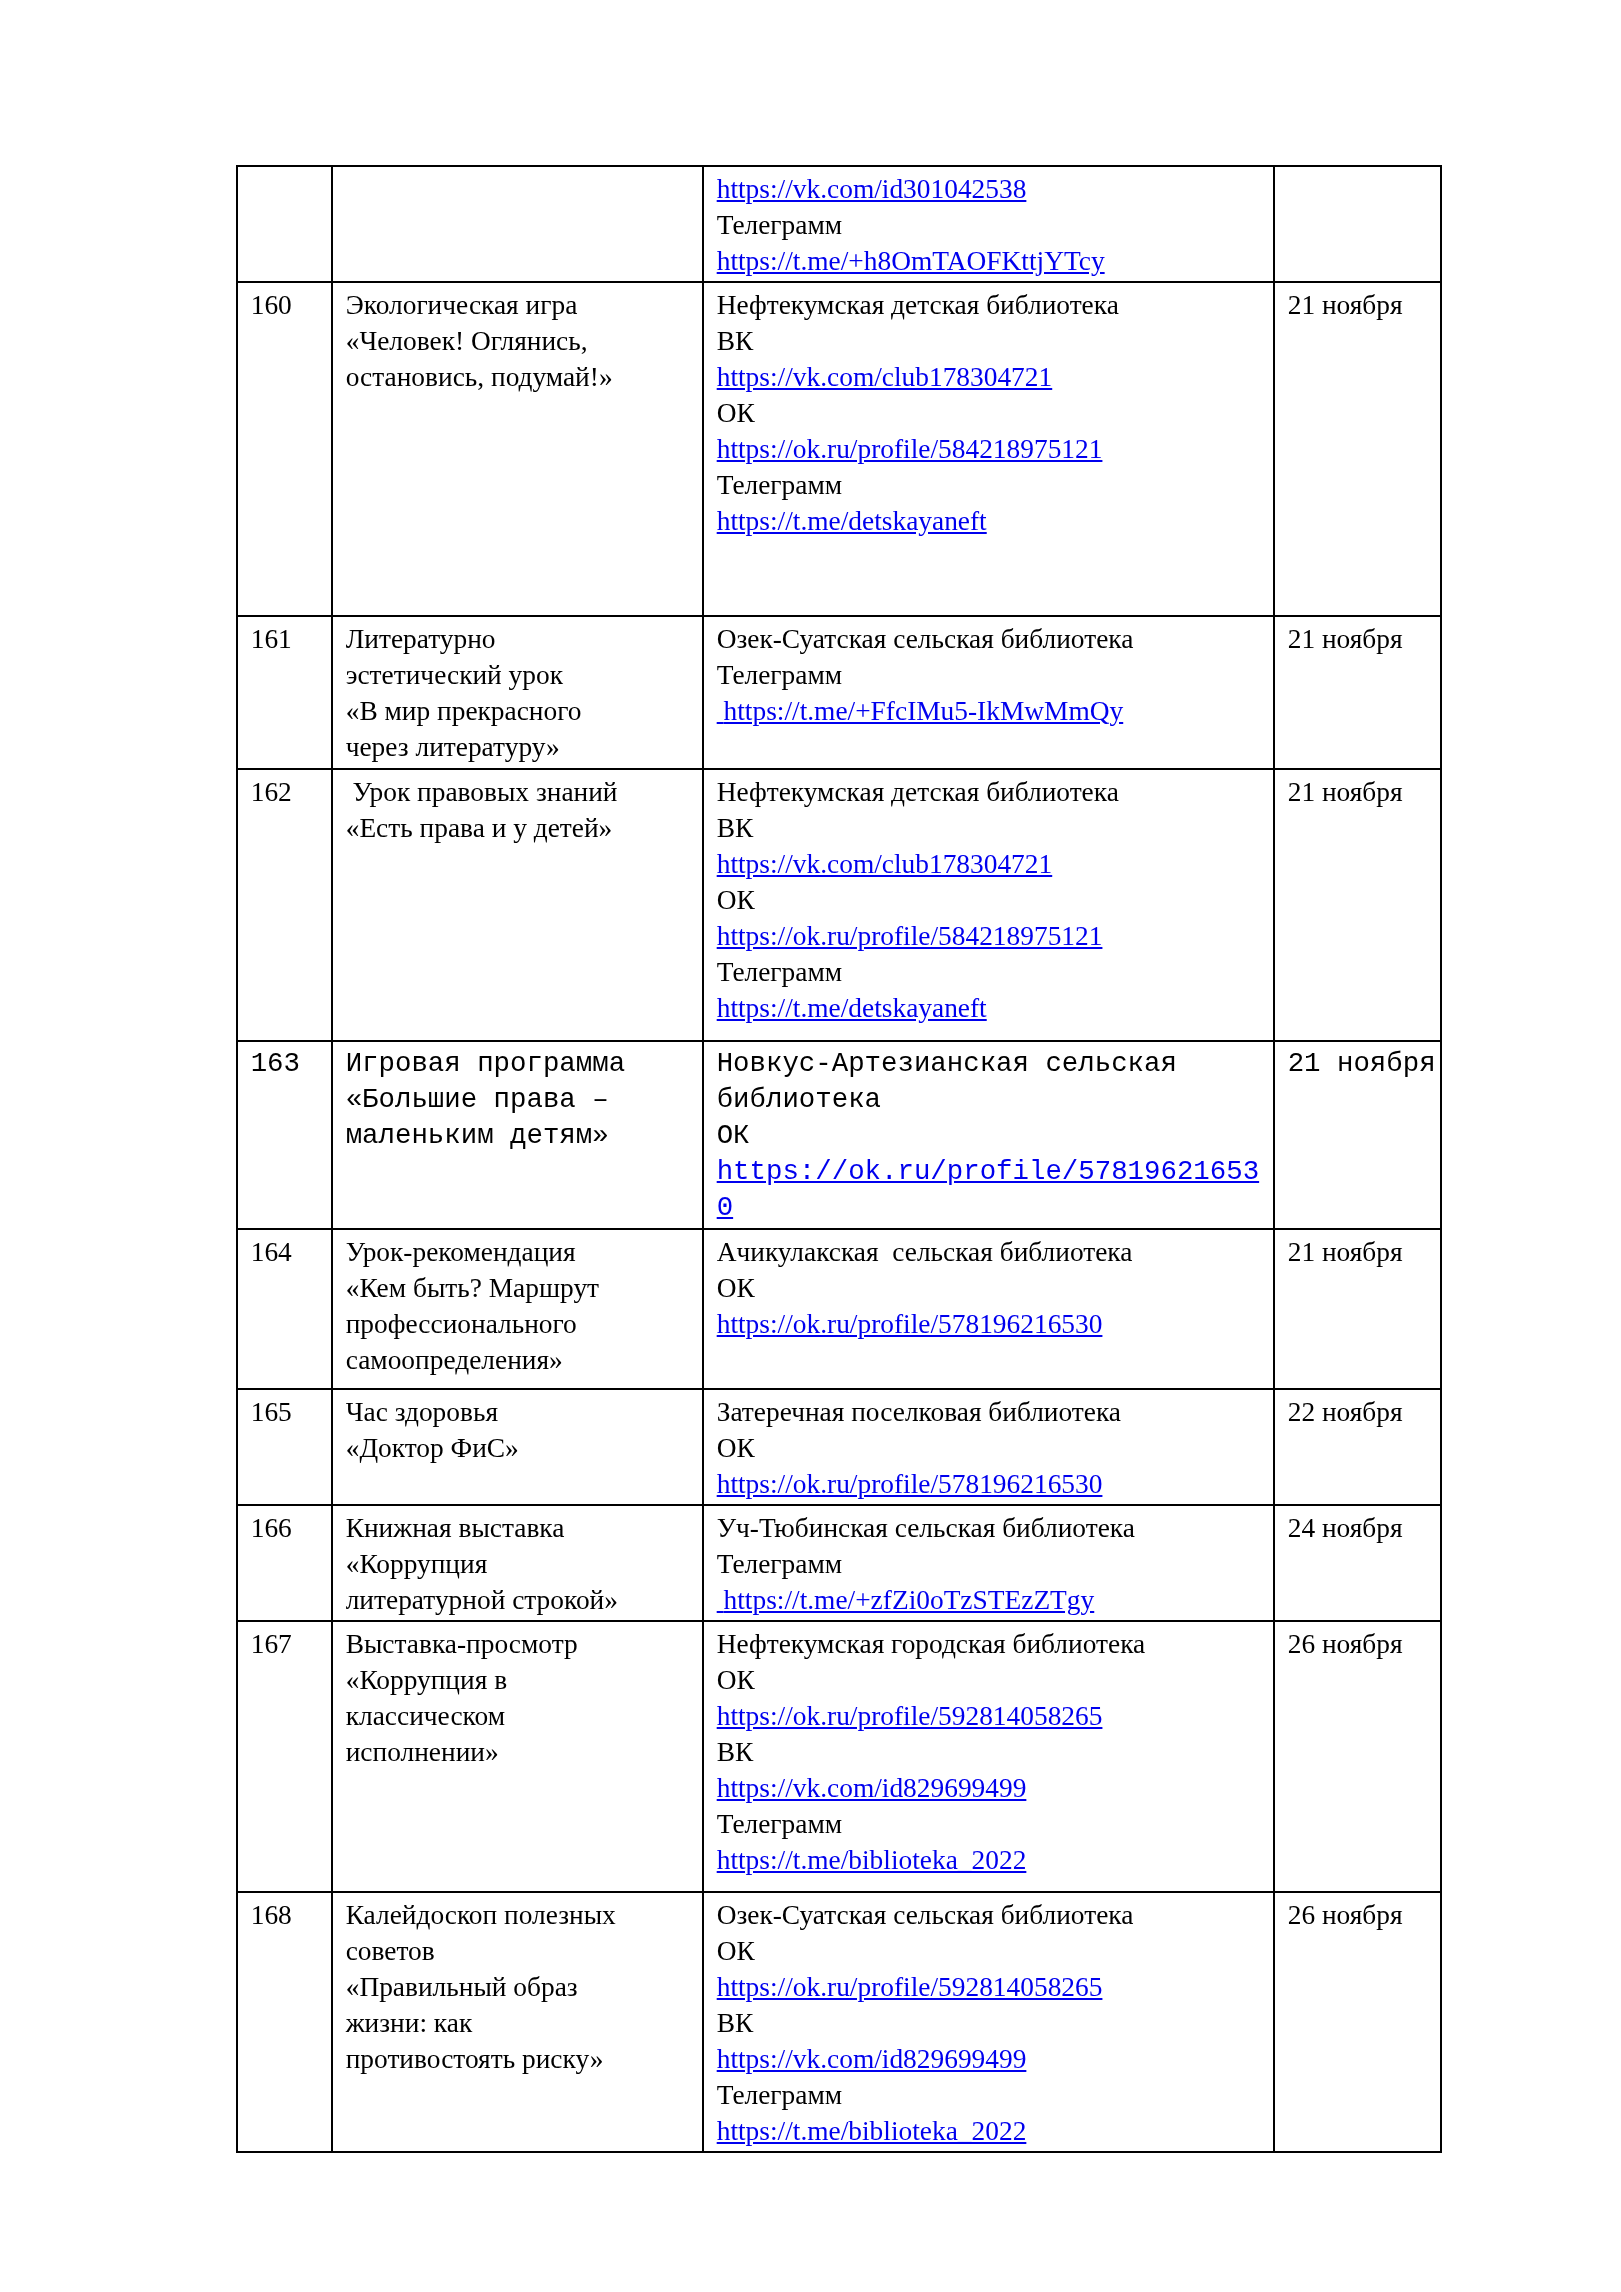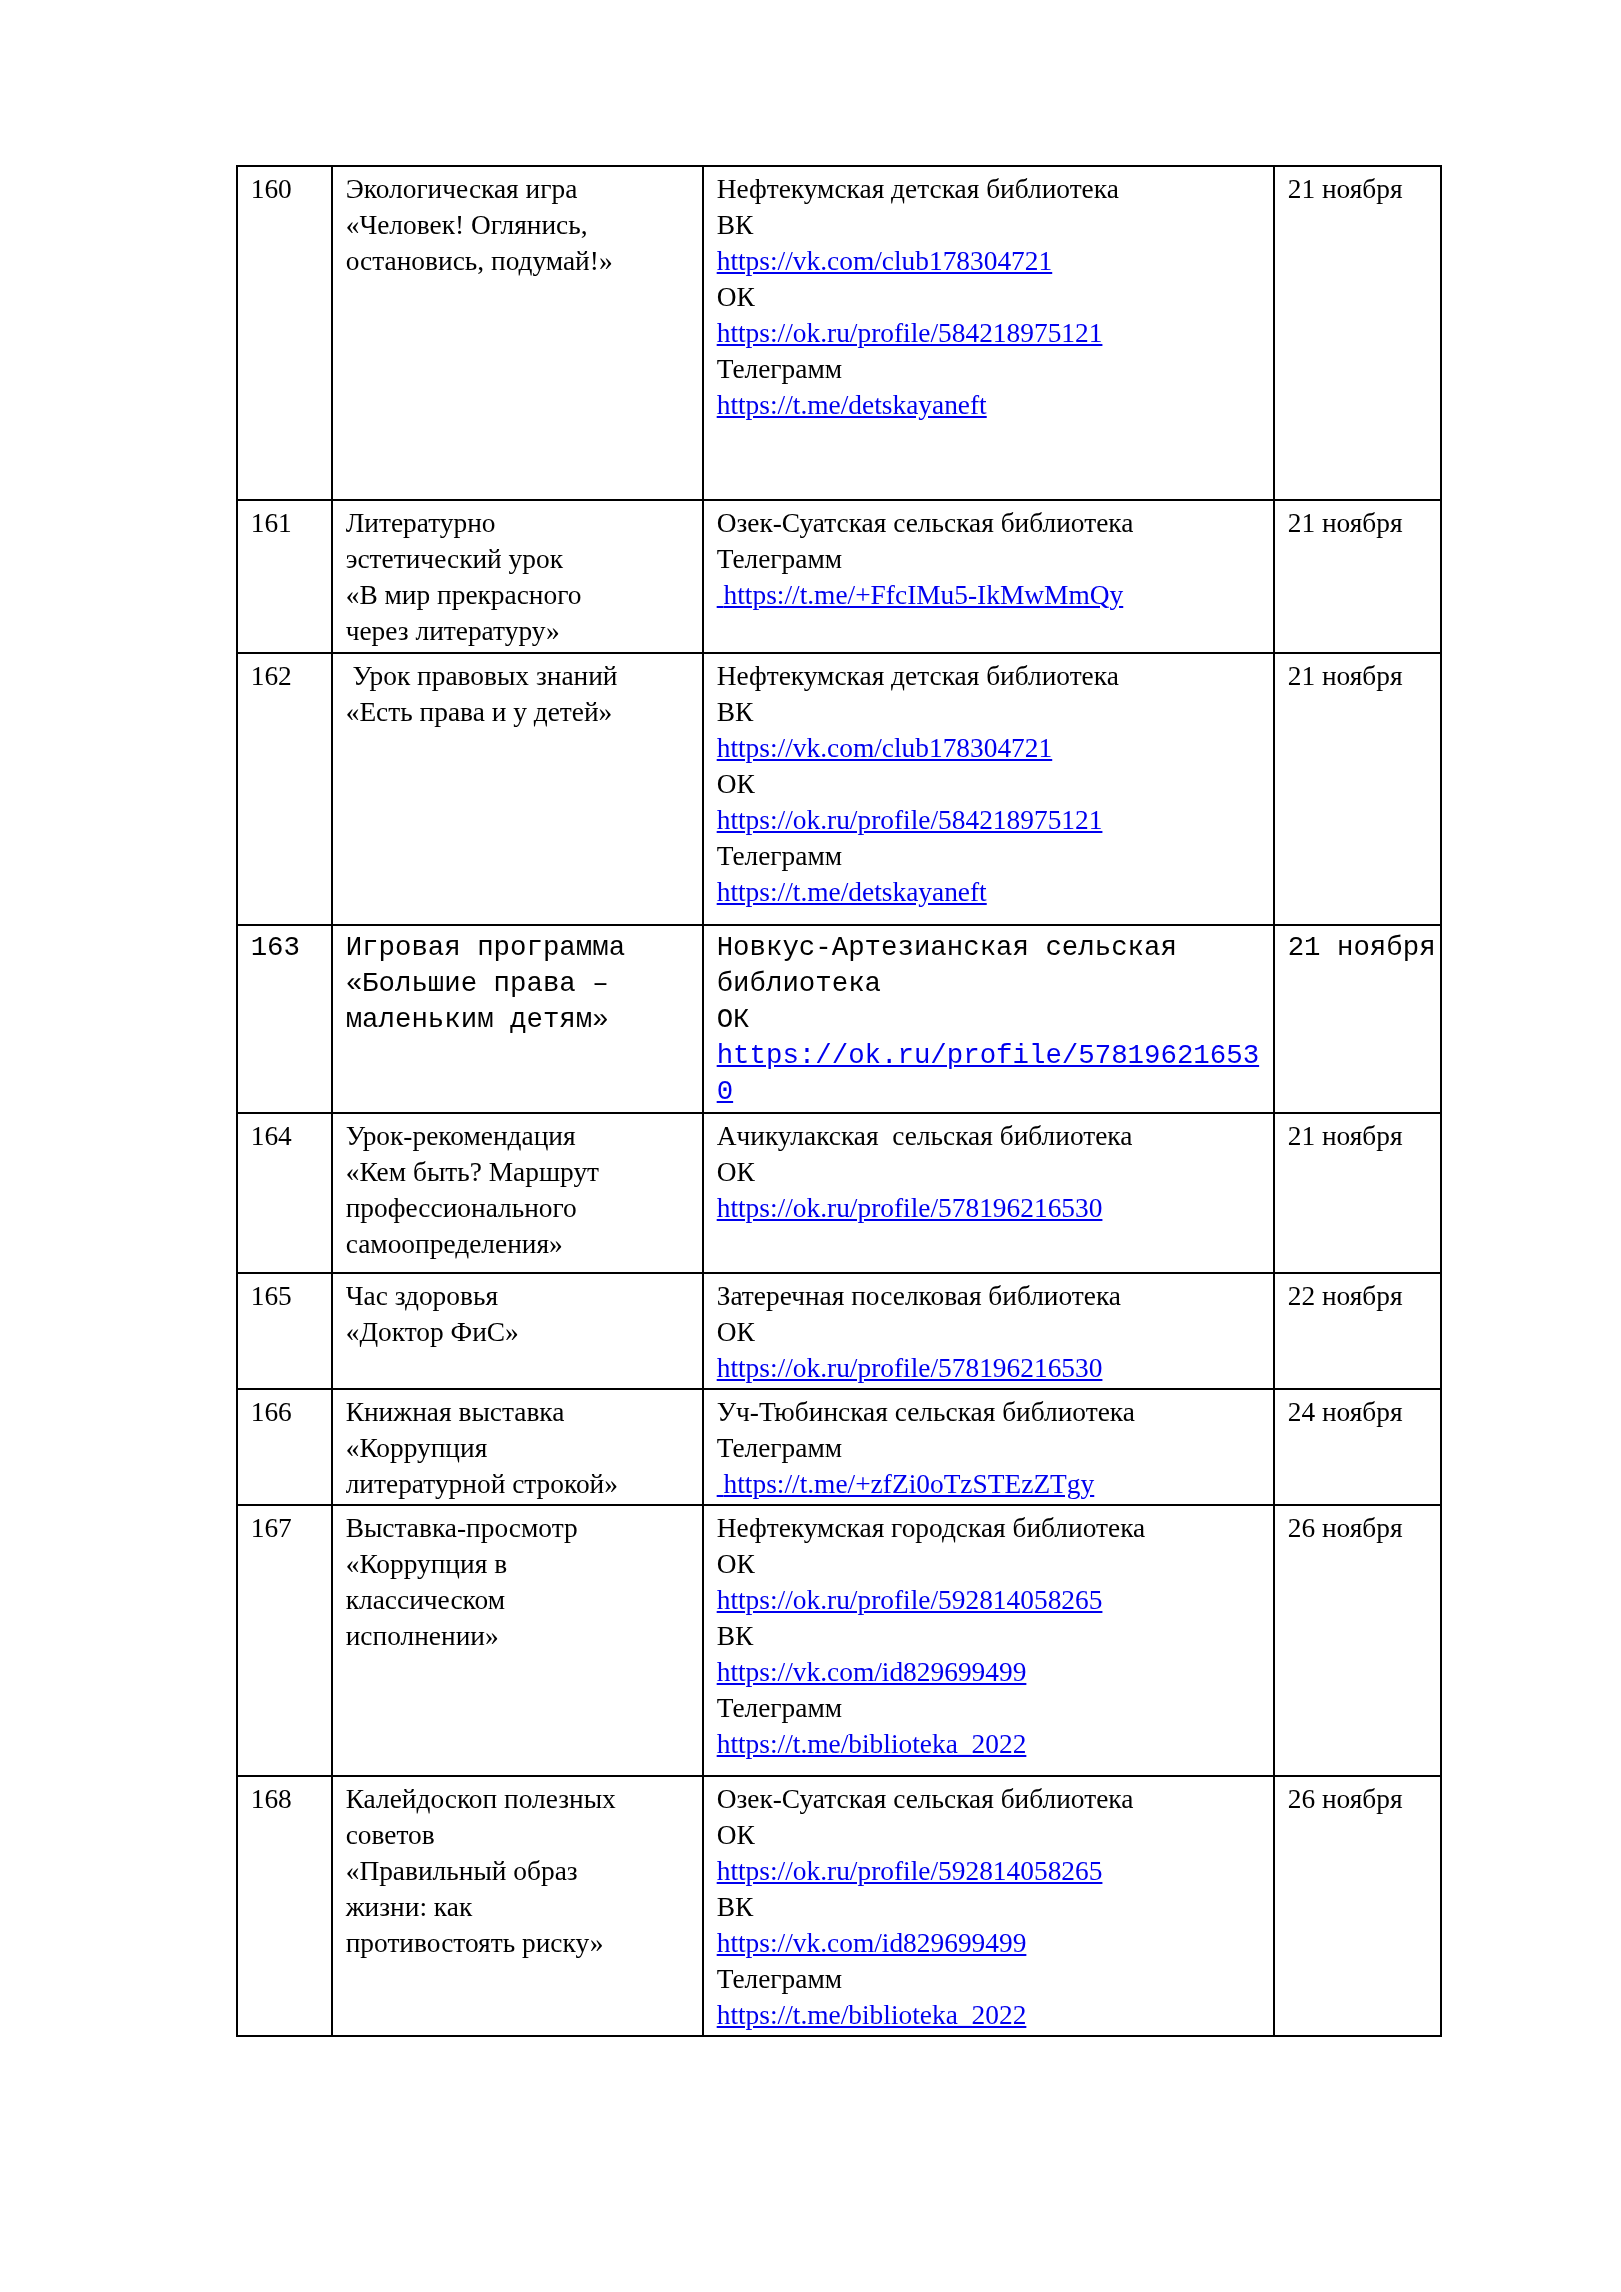--- a/index.html
+++ b/index.html
@@ -45,20 +45,30 @@
 <body style="background: rgb(255, 255, 255);">
 
 <table class="events">
   <colgroup>
     <col style="width:95px">
     <col style="width:371px">
     <col style="width:571px">
     <col style="width:167px">
   </colgroup>
   <tbody id="events-tbody">
+      <tr style="height: 102px;">
+    <td class="c-num"></td>
+    <td class="c-name"></td>
+    <td class="c-lib">
+          <div class="line"><a class="doc-link" href="#">https://vk.com/id301042538</a></div>
+          <div class="line">Телеграмм</div>
+          <div class="line"><a class="doc-link" href="#">https://t.me/+h8OmTAOFKttjYTcy</a></div>
+        </td>
+    <td class="c-date"></td>
+  </tr>
       <tr style="height: 334px;">
     <td class="c-num">160</td>
     <td class="c-name">
           <div class="line">Экологическая игра</div>
           <div class="line">«Человек! Оглянись,</div>
           <div class="line">остановись, подумай!»</div>
         </td>
     <td class="c-lib">
           <div class="line">Нефтекумская детская библиотека</div>
           <div class="line">ВК</div>

